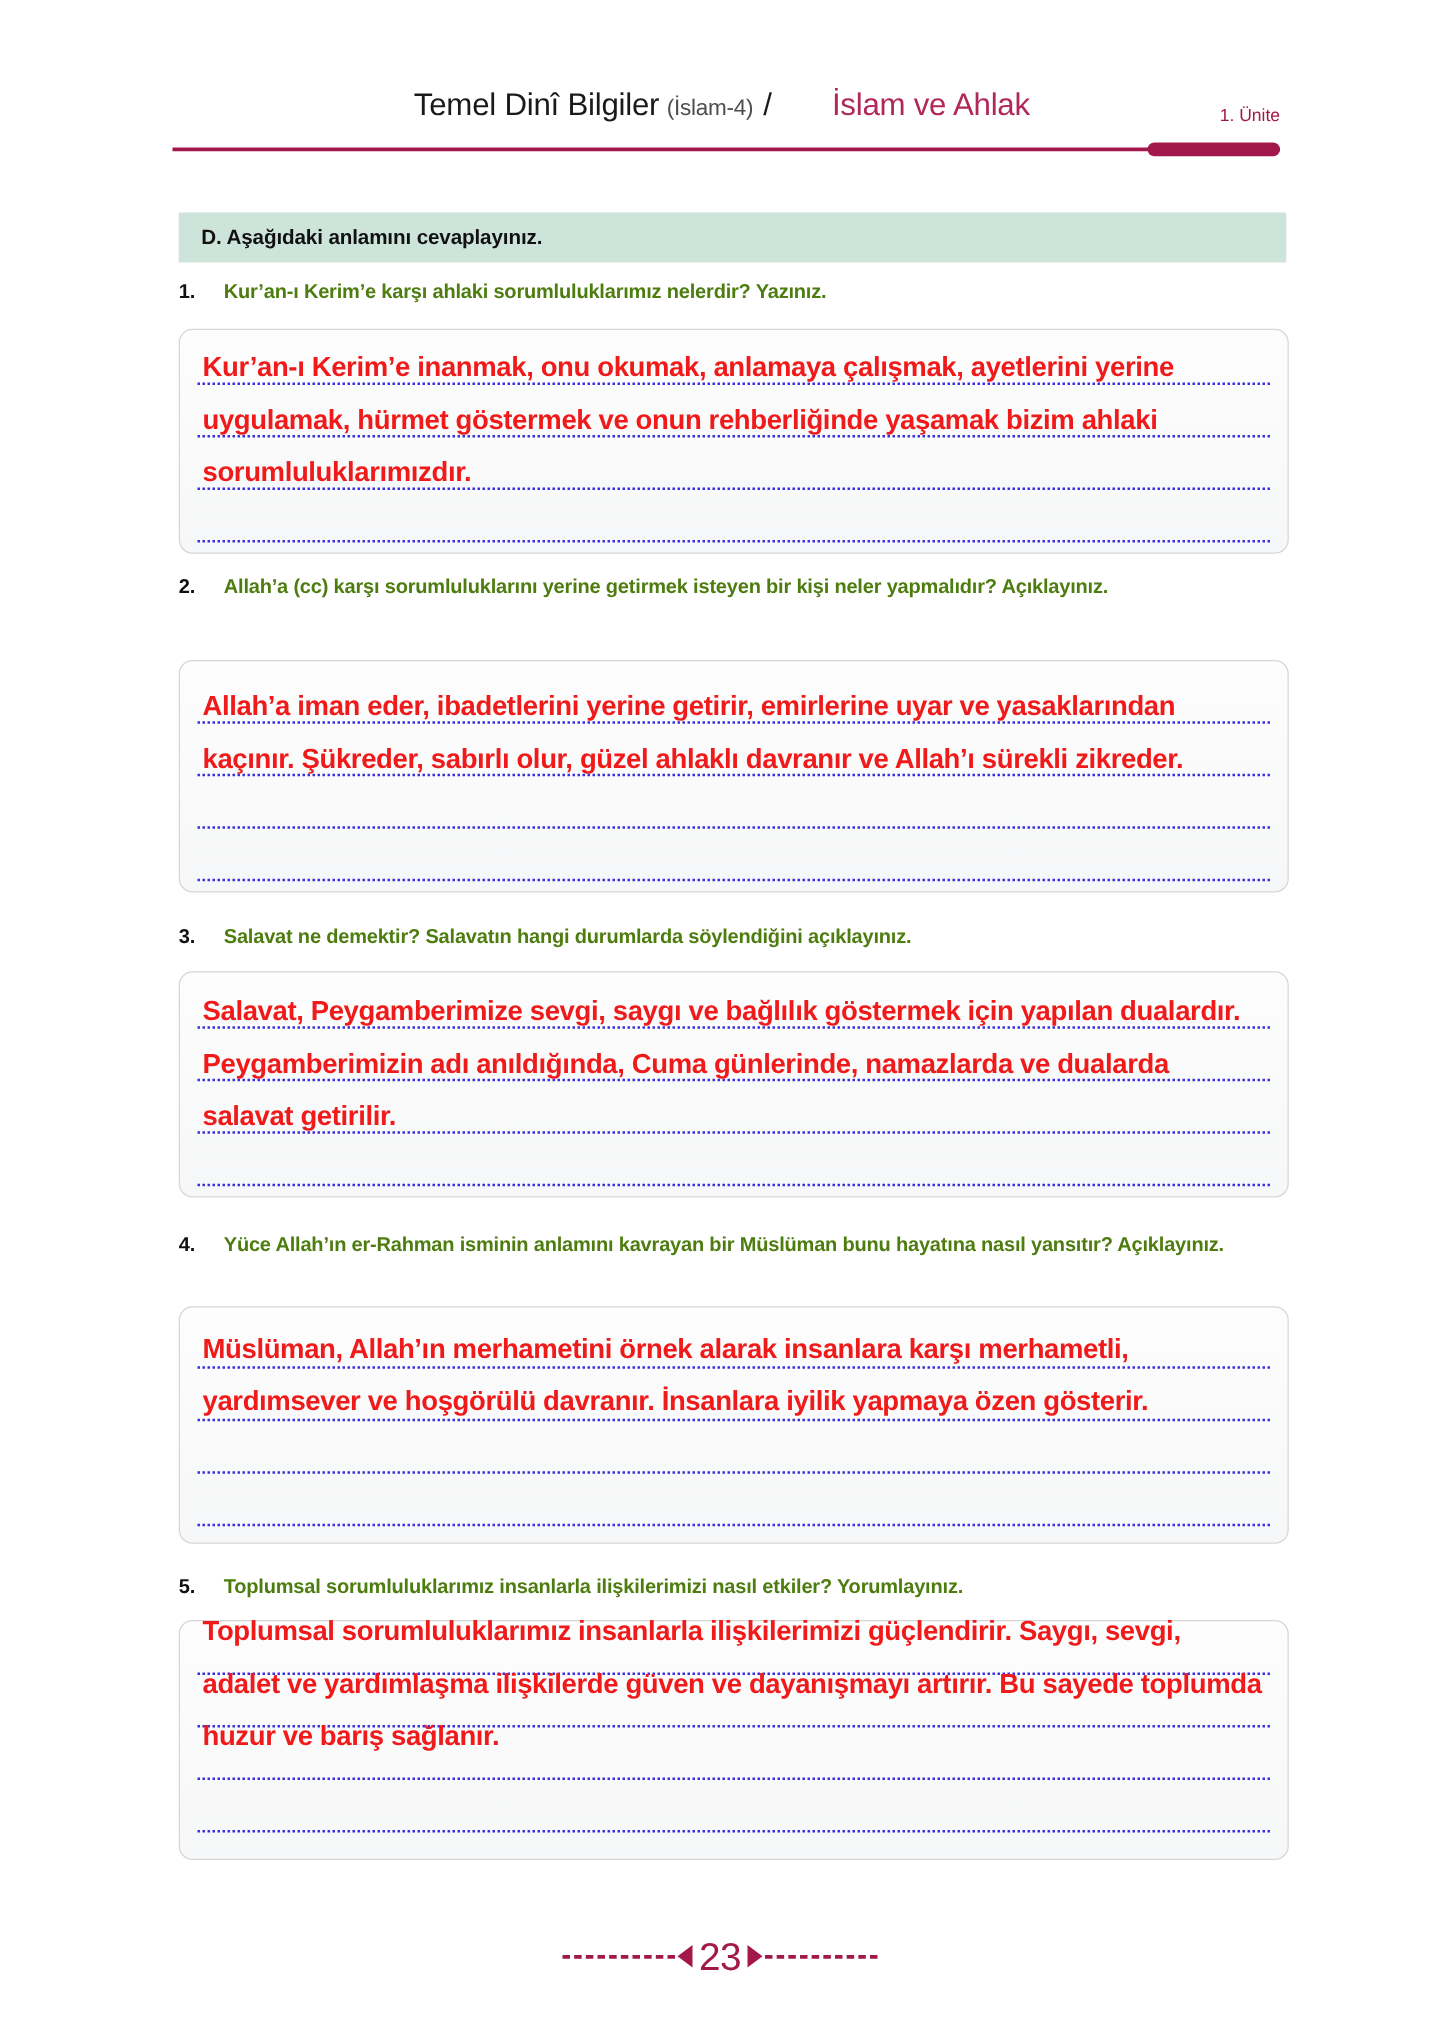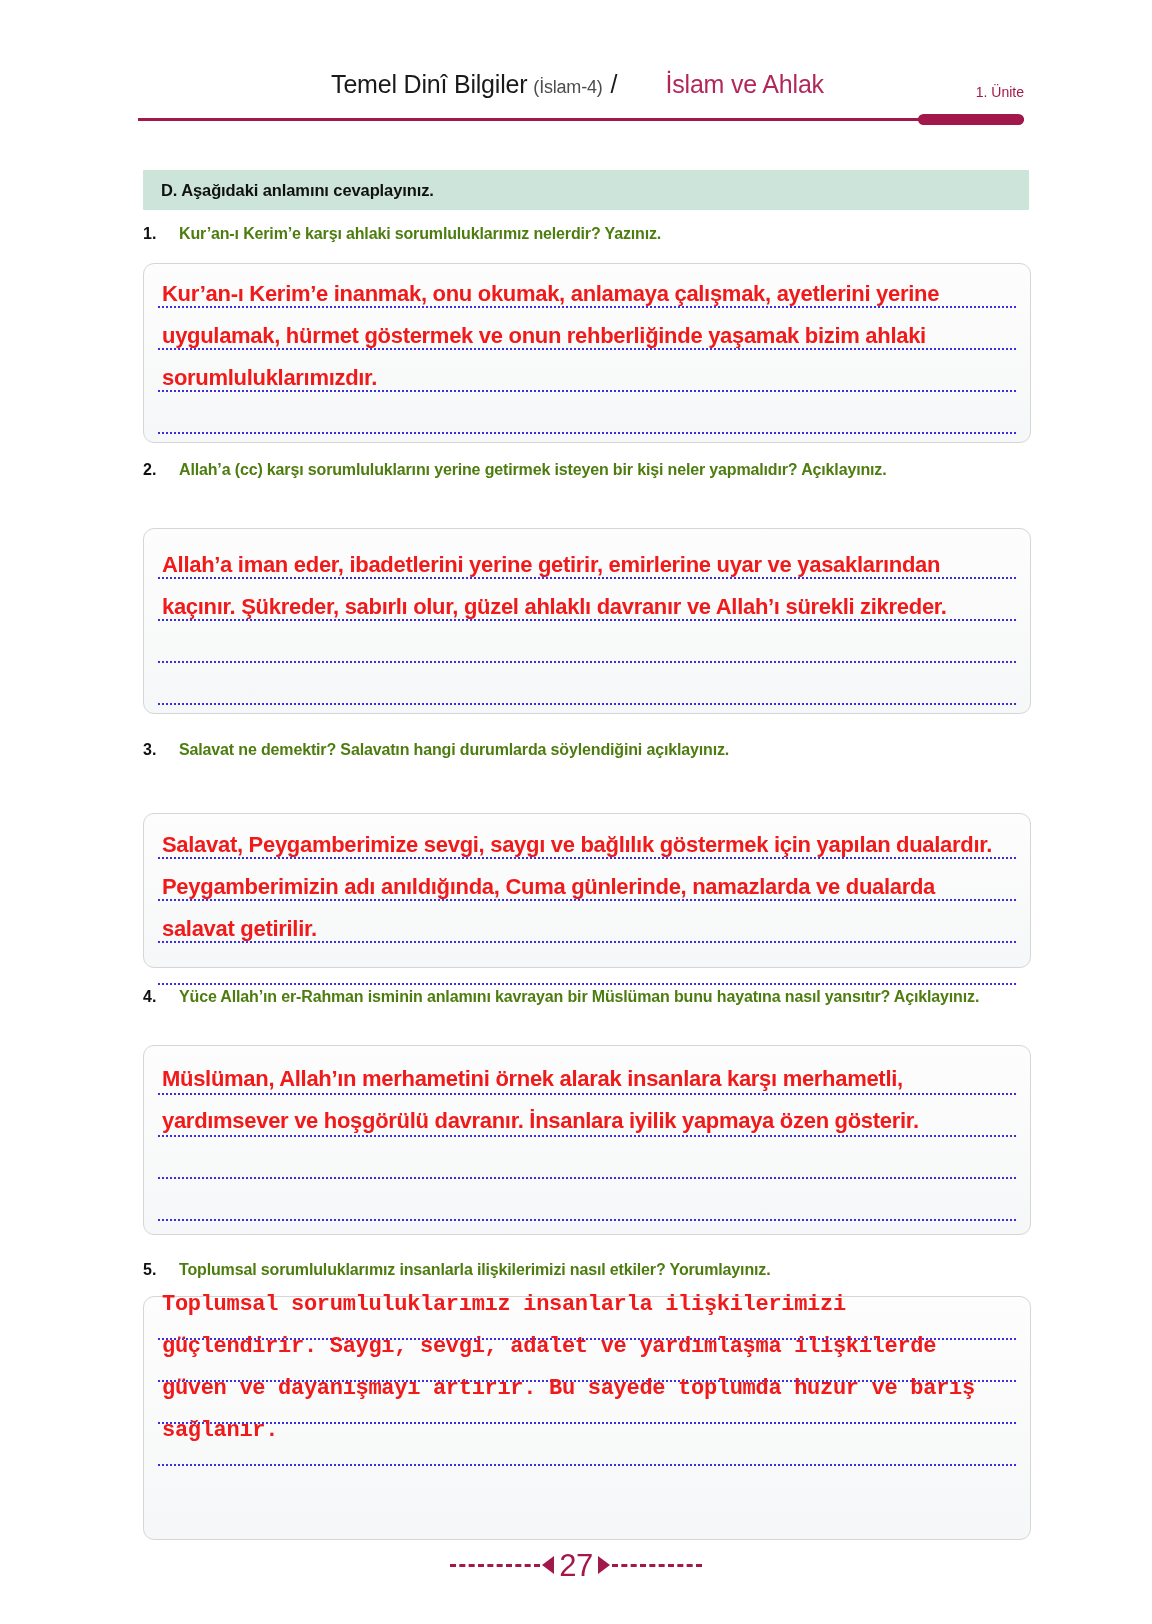--- a/index.html
+++ b/index.html
@@ -270,21 +270,21 @@
     </div>
     <div class="ans-text" style="top:15px;">Allah’a iman eder, ibadetlerini yerine getirir, emirlerine uyar ve yasaklarından kaçınır. Şükreder, sabırlı olur, güzel ahlaklı davranır ve Allah’ı sürekli zikreder.</div>
   </div>
 
   <div class="qitem" style="top:738px;">
     <div class="qrow">
       <span class="qnum">3.</span>
       <span class="qtext">Salavat ne demektir? Salavatın hangi durumlarda söylendiğini açıklayınız.</span>
     </div>
   </div>
-  <div class="abox" style="top:813px; height:155px;padding-left:21px;">
+  <div class="abox" style="top:777px; height:181px;padding-left:21px;">
     <div class="rules">
       <div class="rule-line" style="top:43px;"></div>
       <div class="rule-line" style="top:85px;"></div>
       <div class="rule-line" style="top:127px;"></div>
       <div class="rule-line" style="top:169px;"></div>
     </div>
     <div class="ans-text" style="top:10px;">Salavat, Peygamberimize sevgi, saygı ve bağlılık göstermek için yapılan dualardır. Peygamberimizin adı anıldığında, Cuma günlerinde, namazlarda ve dualarda salavat getirilir.</div>
   </div>
 
   <div class="qitem" style="top:985px;">
@@ -302,31 +302,31 @@
     </div>
     <div class="ans-text" style="top:12px;">Müslüman, Allah’ın merhametini örnek alarak insanlara karşı merhametli, yardımsever ve hoşgörülü davranır. İnsanlara iyilik yapmaya özen gösterir.</div>
   </div>
 
   <div class="qitem" style="top:1258px;">
     <div class="qrow">
       <span class="qnum">5.</span>
       <span class="qtext">Toplumsal sorumluluklarımız insanlarla ilişkilerimizi nasıl etkiler? Yorumlayınız.</span>
     </div>
   </div>
-  <div class="abox" style="top:1296px; height:244px;font-family:Liberation Mono, monospace;">
+  <div class="abox" style="top:1296px; height:192px;">
     <div class="rules">
       <div class="rule-line" style="top:41px;"></div>
       <div class="rule-line" style="top:83px;"></div>
       <div class="rule-line" style="top:125px;"></div>
       <div class="rule-line" style="top:167px;"></div>
     </div>
     <div class="ans-text" style="top:-13px;">Toplumsal sorumluluklarımız insanlarla ilişkilerimizi güçlendirir. Saygı, sevgi, adalet ve yardımlaşma ilişkilerde güven ve dayanışmayı artırır. Bu sayede toplumda huzur ve barış sağlanır.</div>
   </div>
 
   <div class="footer">
     <div class="foot-dash"></div>
     <div class="tri-left"></div>
-    <div class="page-num">27</div>
+    <div class="page-num">23</div>
     <div class="tri-right"></div>
     <div class="foot-dash"></div>
   </div>
 
 </div>
 
 </body></html>

